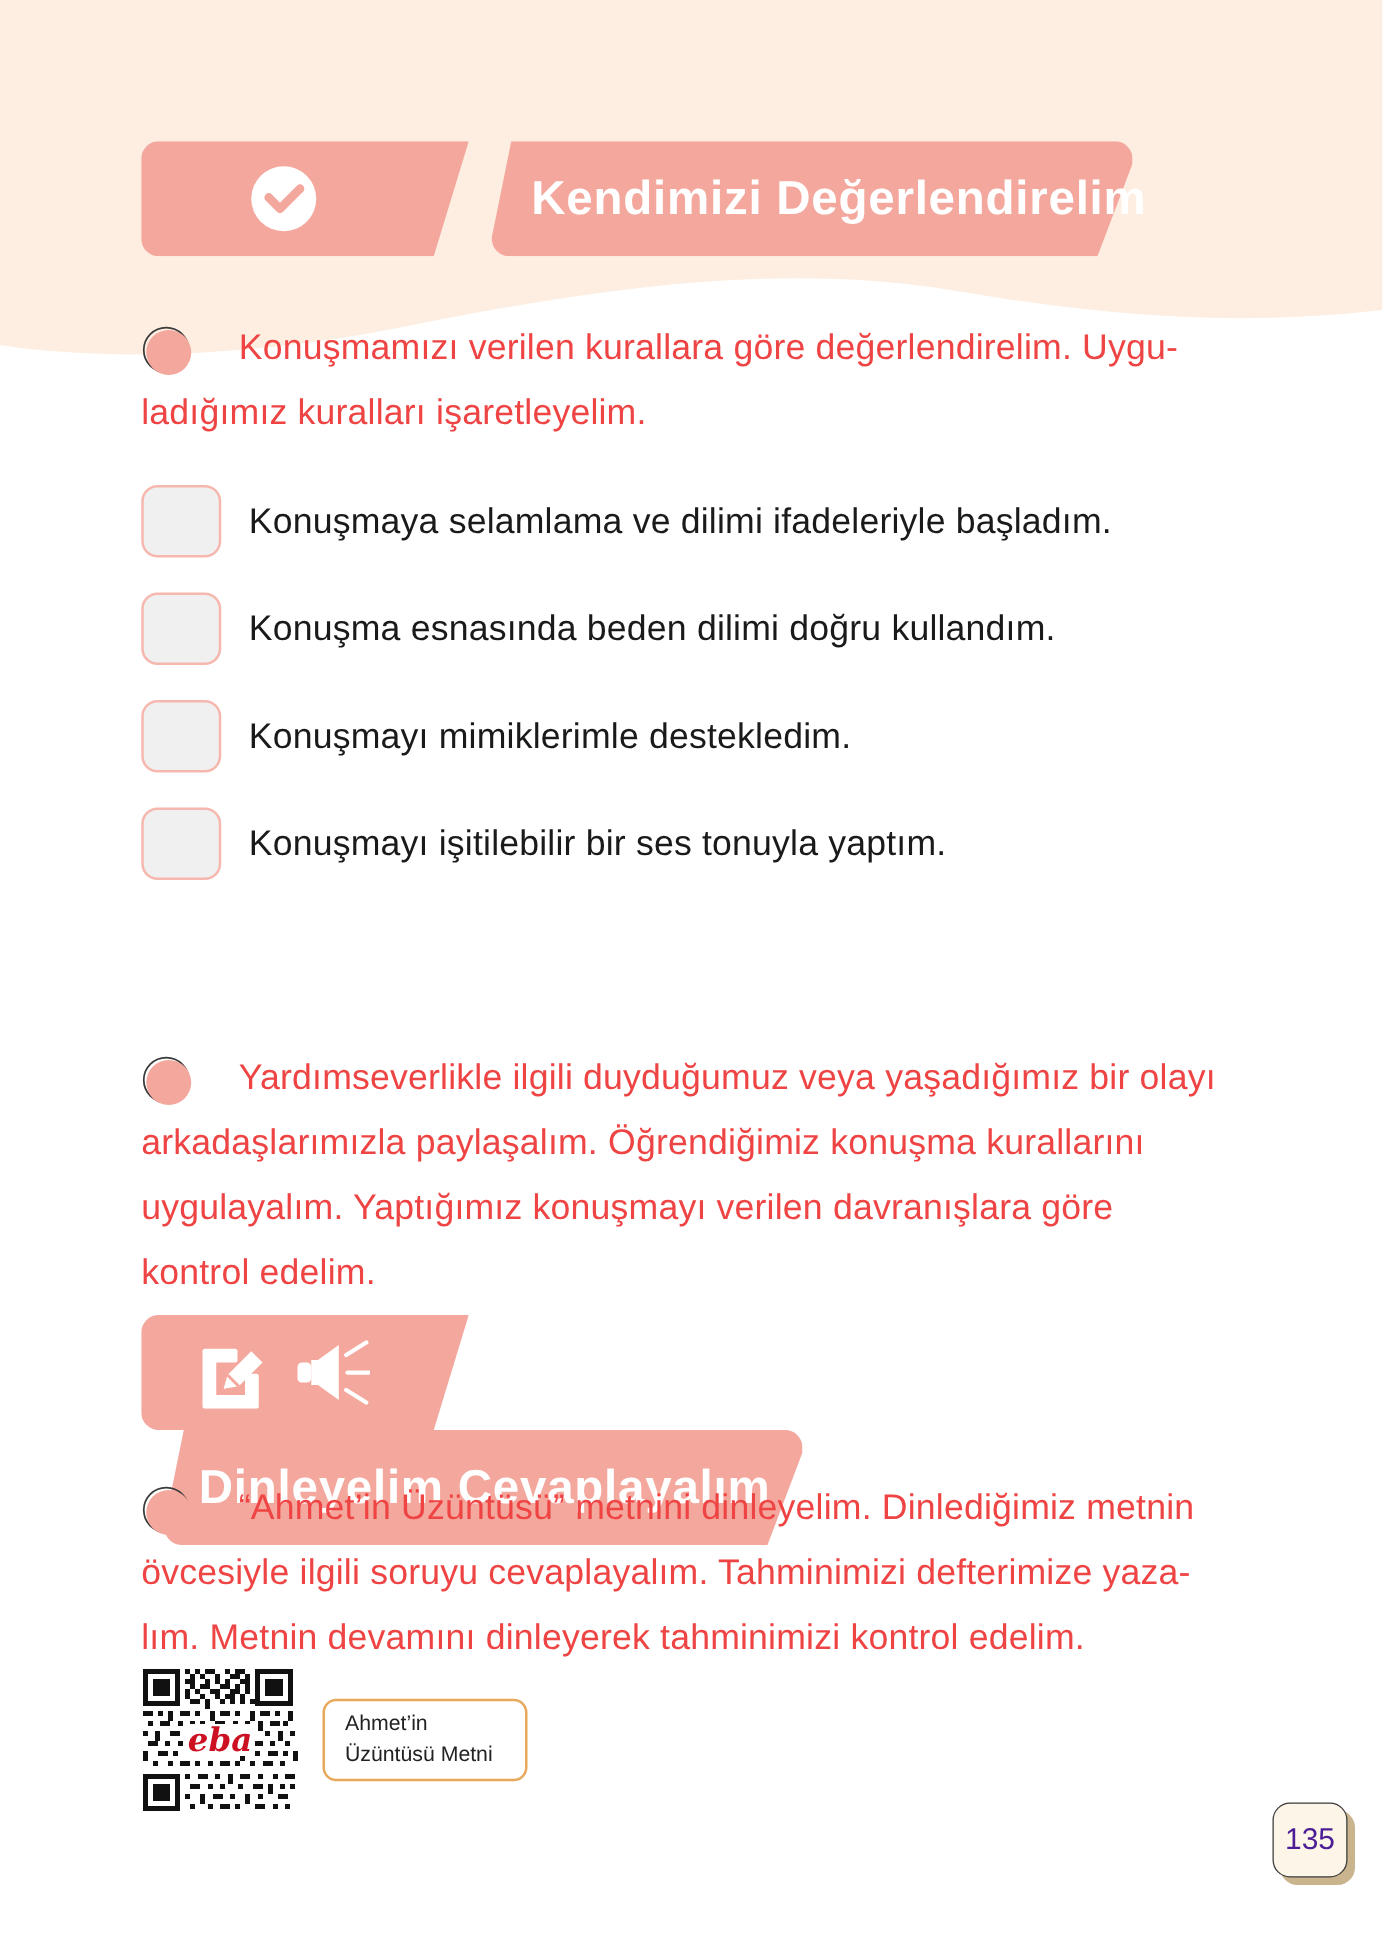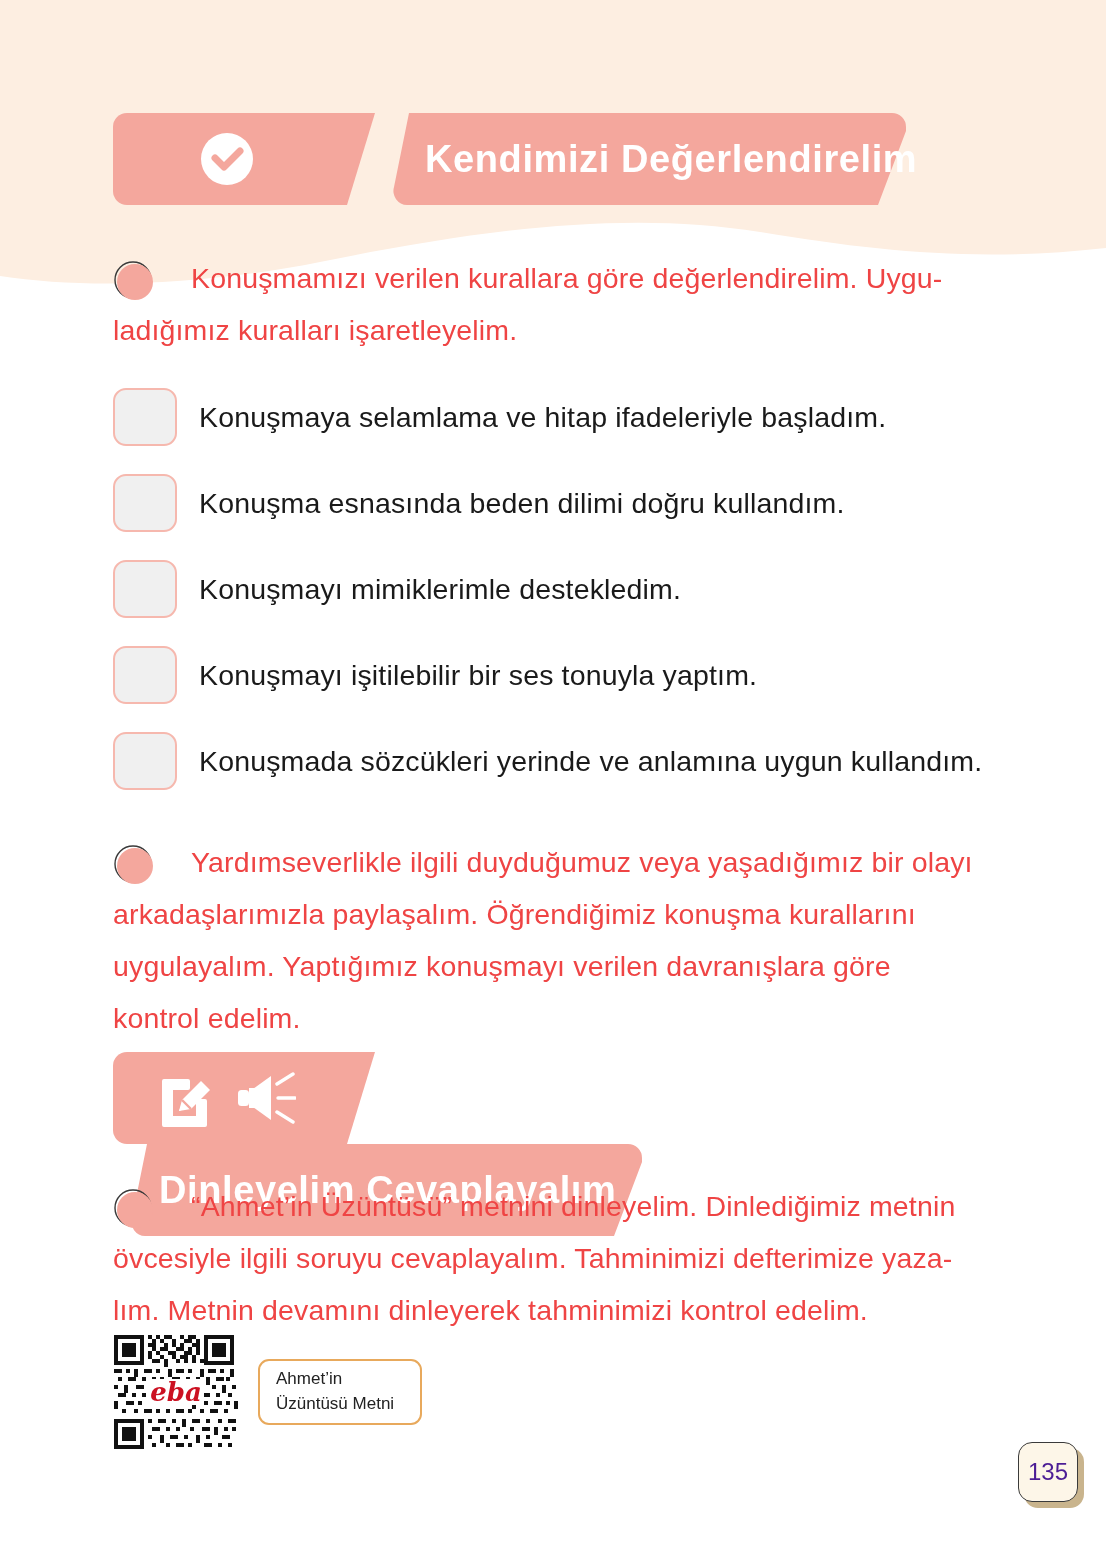--- a/index.html
+++ b/index.html
@@ -274,42 +274,38 @@
       <circle cx="22" cy="22" r="18" fill="#f4a79d"></circle>
     </svg>
     <div class="para-text">Konuşmamızı verilen kurallara göre değerlendirelim. Uygu-
 ladığımız kuralları işaretleyelim.</div>
   </div>
 
   <div class="checklist" style="top:388px; height:420px; width:900px;">
 
     <div class="check-row" style="top:0px;">
       <div class="checkbox"></div>
-      <div class="check-label">Konuşmaya selamlama ve hitap ifadeleriyle başladım.</div>
+      <div class="check-label">Konuşmaya selamlama ve dilimi ifadeleriyle başladım.</div>
     </div>
 
     <div class="check-row" style="top:86px;">
       <div class="checkbox"></div>
       <div class="check-label">Konuşma esnasında beden dilimi doğru kullandım.</div>
     </div>
 
     <div class="check-row" style="top:172px;">
       <div class="checkbox"></div>
       <div class="check-label">Konuşmayı mimiklerimle destekledim.</div>
     </div>
 
     <div class="check-row" style="top:258px;">
       <div class="checkbox"></div>
       <div class="check-label">Konuşmayı işitilebilir bir ses tonuyla yaptım.</div>
     </div>
 
-    <div class="check-row" style="top:344px;">
-      <div class="checkbox"></div>
-      <div class="check-label">Konuşmada sözcükleri yerinde ve anlamına uygun kullandım.</div>
-    </div>
   </div>
 
   <div class="para-block" style="top:836px;">
     <svg class="bullet-dot" viewBox="0 0 42 42">
       <circle cx="20" cy="20" r="18" fill="none" stroke="#3a3a3a" stroke-width="1.4"></circle>
       <circle cx="22" cy="22" r="18" fill="#f4a79d"></circle>
     </svg>
     <div class="para-text">Yardımseverlikle ilgili duyduğumuz veya yaşadığımız bir olayı
 arkadaşlarımızla paylaşalım. Öğrendiğimiz konuşma kurallarını
 uygulayalım. Yaptığımız konuşmayı verilen davranışlara göre

